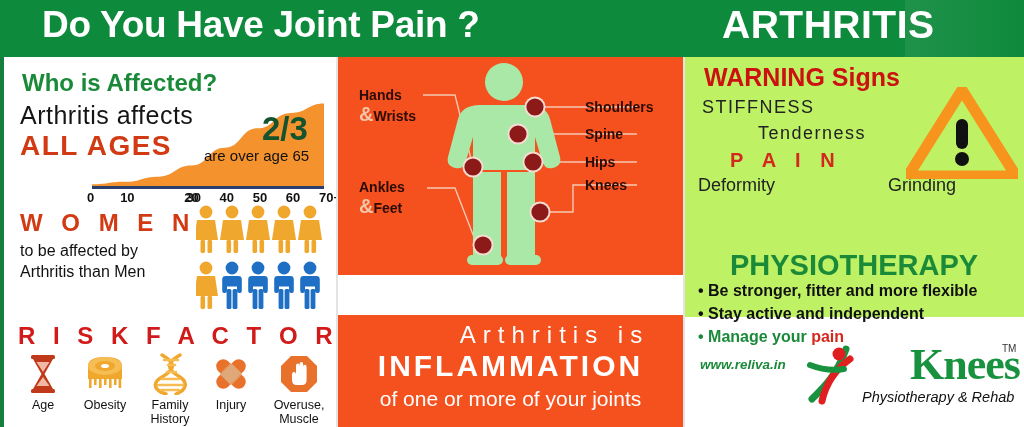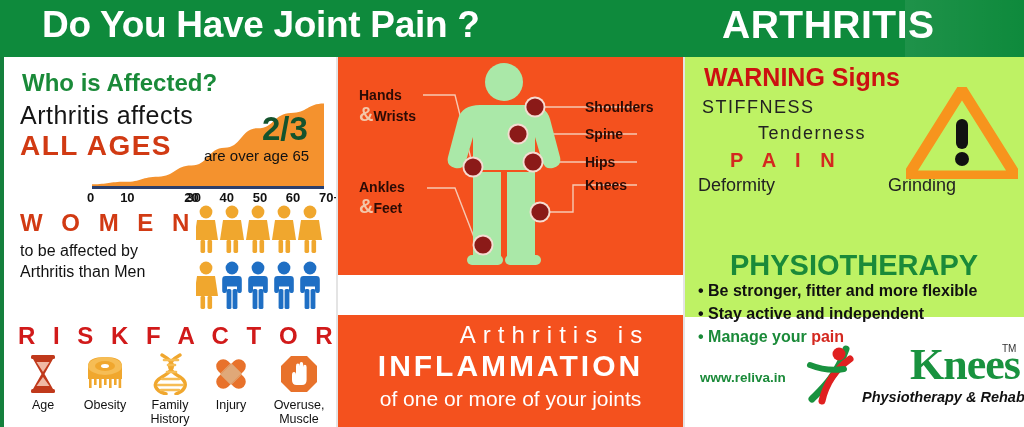--- a/index.html
+++ b/index.html
@@ -83,30 +83,30 @@
   .tri{position:absolute;left:222px;top:30px;width:112px;height:92px;}
 
   .physio{position:absolute;left:0;top:152px;width:340px;text-align:center;font-size:29px;
           font-weight:bold;color:#1a8a39;letter-spacing:0px;margin-top:40px;}
   .canhelp{position:absolute;left:0;top:188px;width:340px;text-align:center;font-size:23px;
            font-weight:bold;color:#1a8a39;letter-spacing:5px;}
   .bullets{position:absolute;left:14px;top:222px;width:326px;}
   .bullets div{font-size:16px;font-weight:bold;color:#111;line-height:23px;white-space:nowrap;}
   .b-green{color:#1a8a39;}
   .b-red{color:#d4281f;}
-  .site{position:absolute;left:16px;top:313px;font-size:13.5px;font-weight:bold;color:#1a8a39;}
+  .site{position:absolute;left:16px;top:300px;font-size:13.5px;font-weight:bold;color:#1a8a39;font-style:italic;}
 
   .logo{position:absolute;left:122px;top:278px;width:218px;height:86px;}
   .logo-mark{position:absolute;left:0;top:8px;width:54px;height:62px;}
   .logo-re{position:absolute;left:48px;top:4px;font-size:44px;font-weight:bold;color:#e02020;
            font-family:"Liberation Serif",serif;letter-spacing:-1px;}
   .logo-liva{position:absolute;left:104px;top:4px;font-size:44px;font-weight:bold;color:#19923f;
              font-family:"Liberation Serif",serif;letter-spacing:-1px;}
   .logo-tm{position:absolute;left:196px;top:8px;font-size:10px;color:#333;}
-  .logo-sub{position:absolute;left:56px;top:54px;font-size:14.5px;font-weight:bold;font-style:italic;
+  .logo-sub{position:absolute;left:56px;top:54px;font-size:14.5px;font-weight:normal;font-style:italic;
             color:#111;white-space:nowrap;}
 </style>
 </head>
 <body>
 
 <div id="poster">
 
   <div class="header">
     <div class="hdr-inner">
       <div class="hdr-q">Do You Have Joint Pain ?</div>

